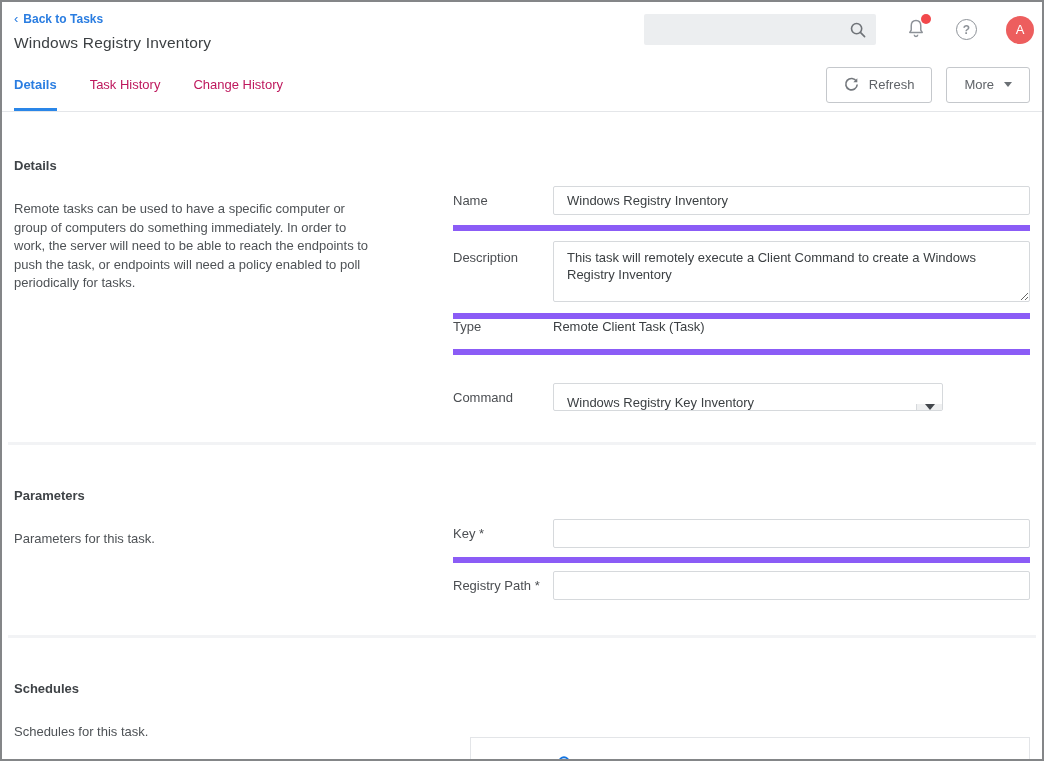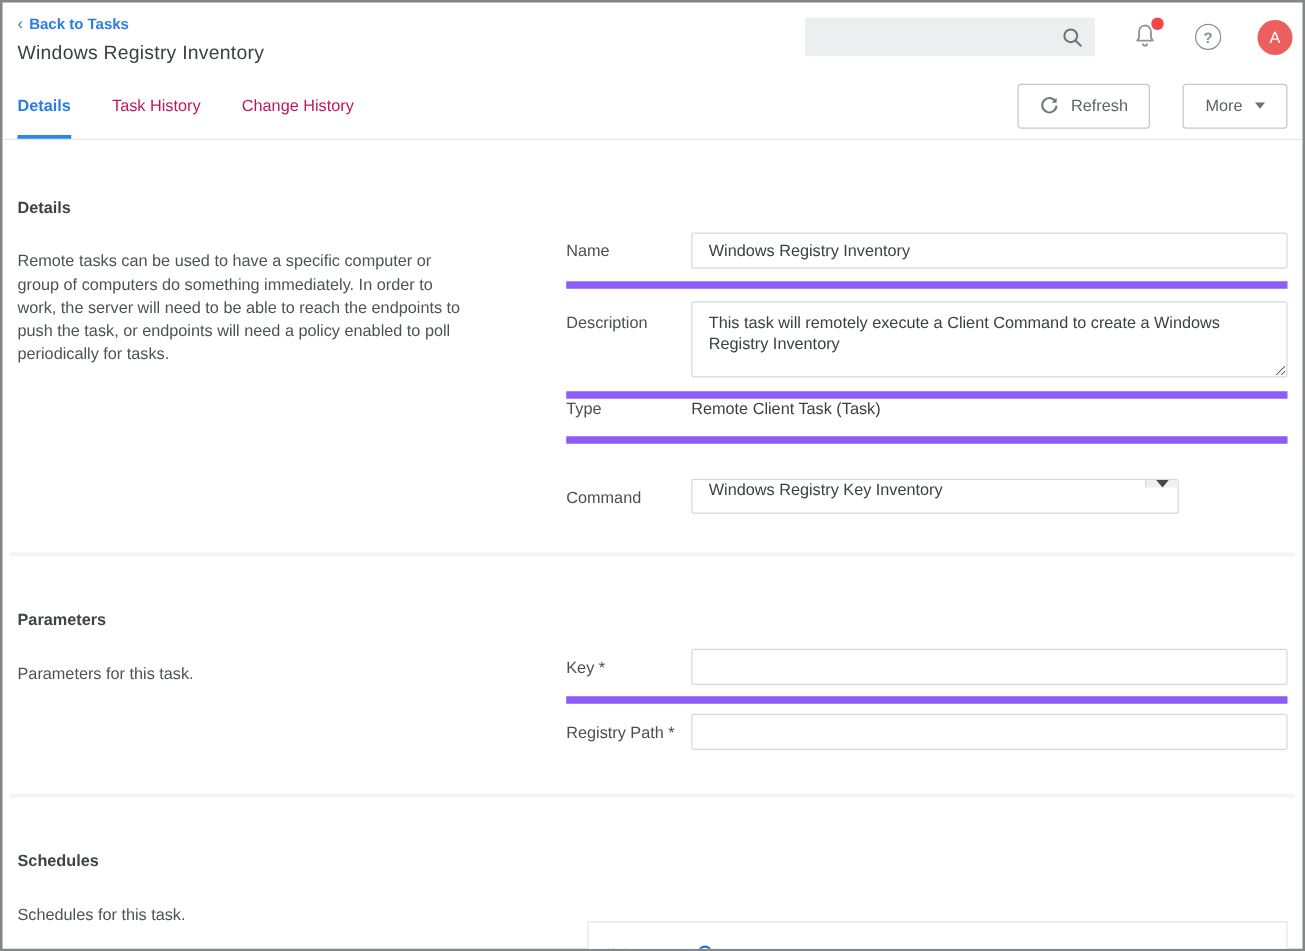--- a/index.html
+++ b/index.html
@@ -61,21 +61,21 @@
     display: flex; align-items: stretch; padding: 0 12px;
     border-bottom: 1px solid #e4e6e9; height: 54px;
   }
   .tabs { display: flex; gap: 33px; }
   .tab {
     font-size: 13px; color: #be185d; cursor: pointer;
     display: flex; align-items: center;
     border-bottom: 3px solid transparent; padding-top: 3px;
   }
   .tab.active { color: #2a7de1; font-weight: 700; border-bottom-color: #2a86e8; }
-  .tab-actions { margin-left: auto; display: flex; align-items: center; gap: 26px; }
+  .tab-actions { margin-left: auto; display: flex; align-items: center; gap: 14px; }
   .btn {
     display: inline-flex; align-items: center; gap: 10px;
     height: 36px; padding: 0 17px;
     background: #fff; border: 1px solid #c5c8cc; border-radius: 3px;
     font-size: 13px; color: #5f6368; cursor: pointer; font-family: inherit;
   }
   .caret-down {
     width: 0; height: 0; display: inline-block;
     border-left: 4.5px solid transparent; border-right: 4.5px solid transparent;
     border-top: 5.5px solid #6b7075;
@@ -106,21 +106,21 @@
     background: #fff; outline: none;
   }
   textarea.text-area {
     flex: 1; height: 61px; border: 1px solid #d6d9dc; border-radius: 2px;
     padding: 7px 13px; font-size: 13px; line-height: 17px; color: #3c4043;
     font-family: inherit; outline: none; resize: both;
   }
   .static-value { color: #3c4043; }
   .select {
     width: 390px; height: 28px; border: 1px solid #d6d9dc; border-radius: 2px;
-    background: #fff; display: flex; align-items: flex-start; cursor: pointer;
+    background: #fff; display: flex; align-items: flex-end; cursor: pointer;
   }
   .select-value { flex: 1; display: flex; align-items: center; padding: 0 13px; color: #3c4043; }
   .select-arrow {
     width: 26px; background: #eff0f1; border-left: 1px solid #d6d9dc;
     display: flex; align-items: center; justify-content: center;
   }
   .select-arrow .tri {
     width: 0; height: 0;
     border-left: 5px solid transparent; border-right: 5px solid transparent;
     border-top: 6px solid #43474c;

